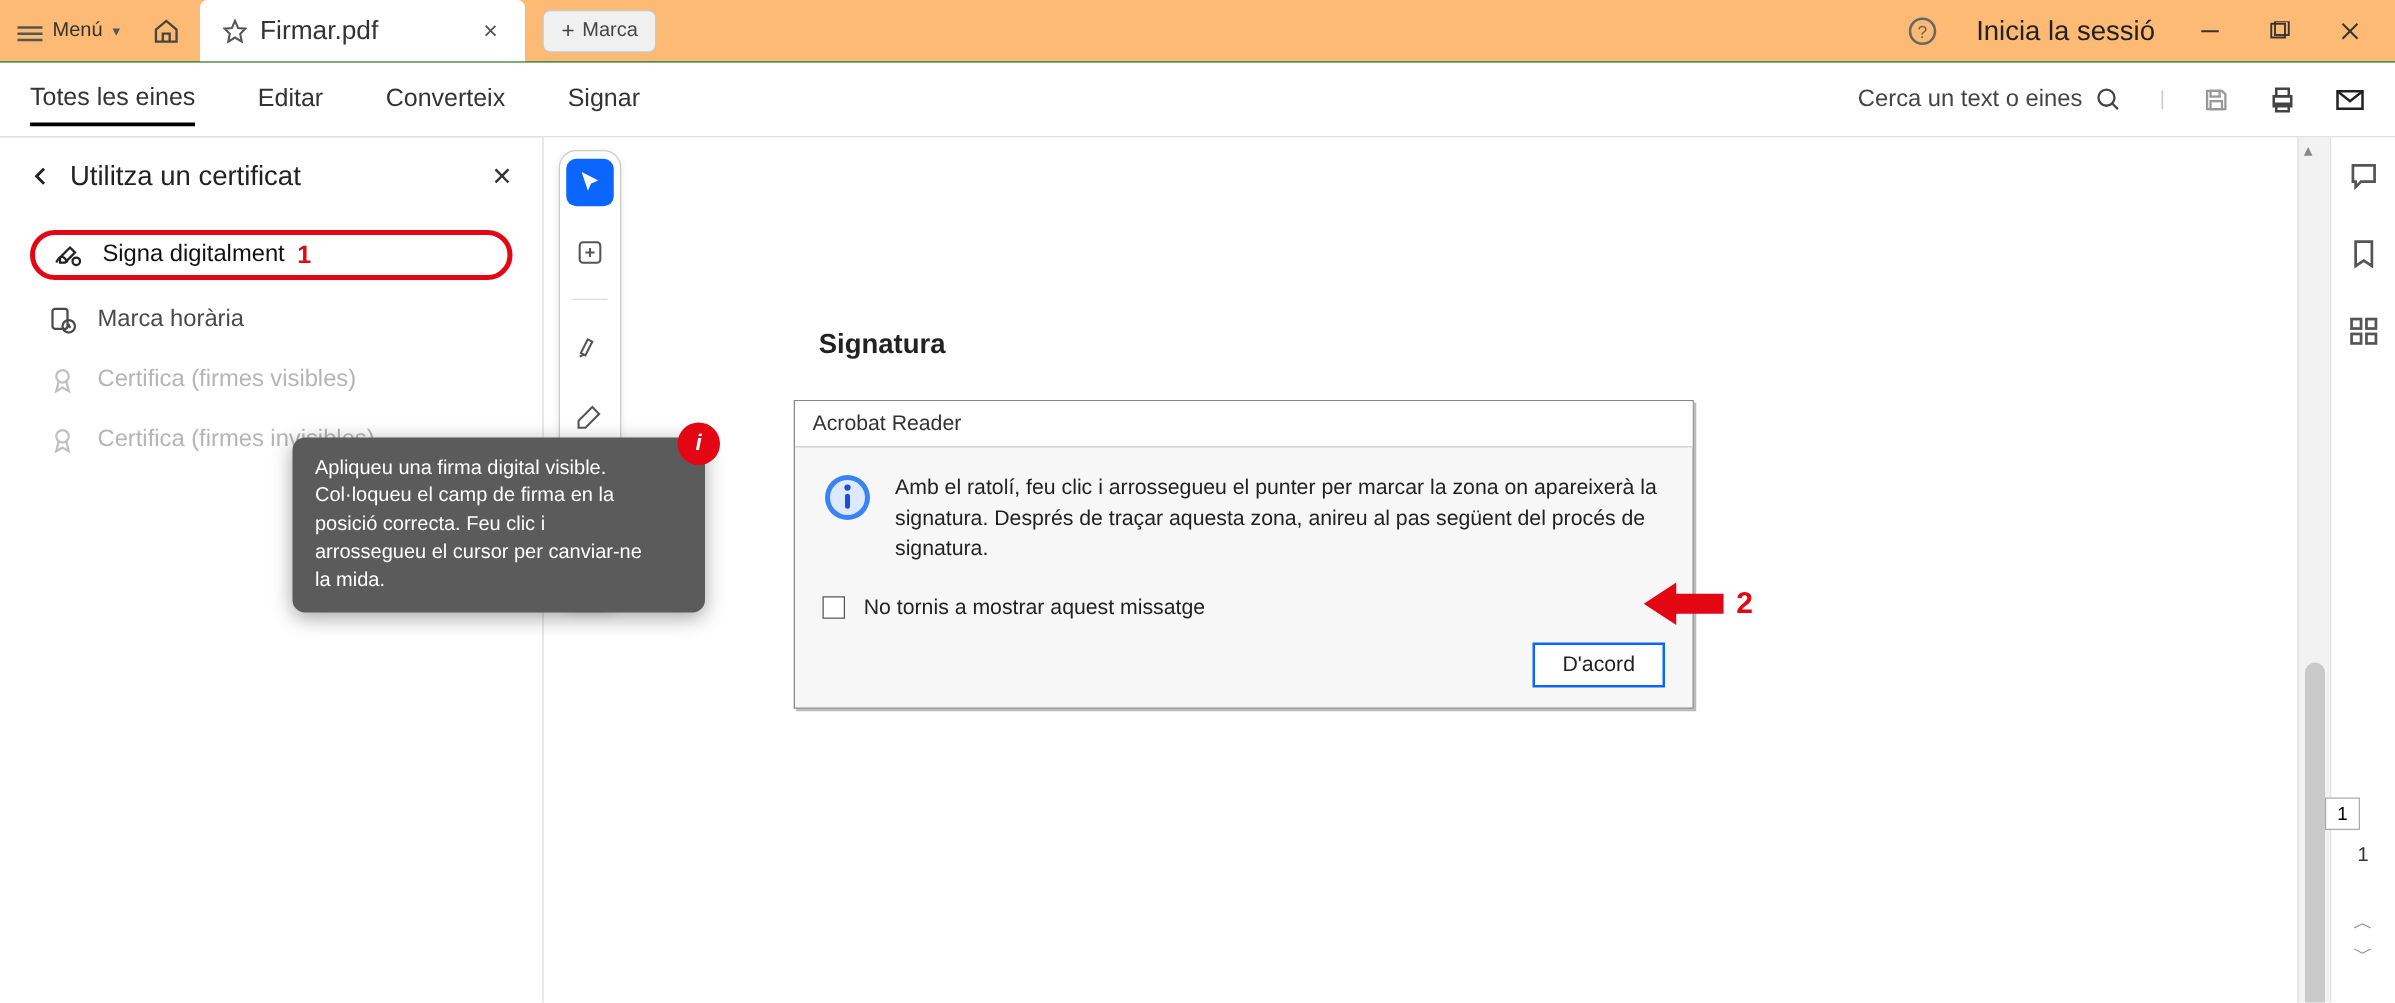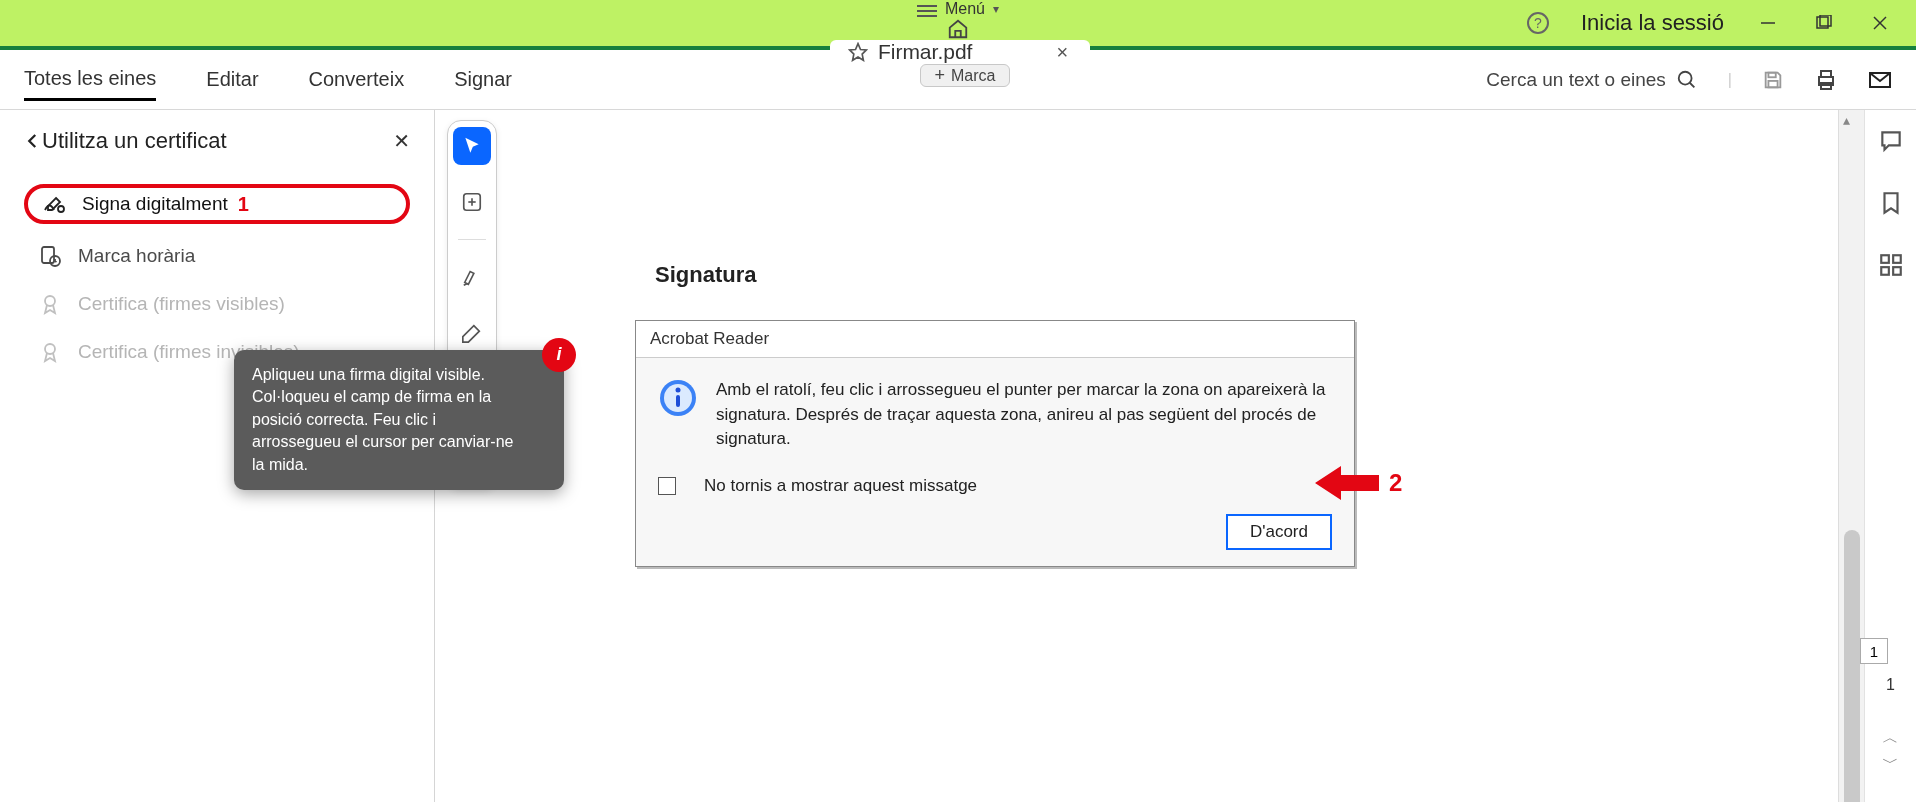--- a/index.html
+++ b/index.html
@@ -1,19 +1,19 @@
 <!DOCTYPE html>
 <html><head>
 <meta charset="utf-8">
 <style>
   * { box-sizing: border-box; font-family: "Segoe UI", Arial, sans-serif; }
   html, body { margin:0; padding:0; width:1916px; height:802px; background:#fff; overflow:hidden; }
 
   
-  .titlebar { display:flex; align-items:center; height:50px; background:#bef264; border-bottom:4px solid #15803d; position:relative;flex-direction:column; }
+  .titlebar { display:flex; align-items:center; height:50px; background:#fdba74; border-bottom:1px solid #15803d; position:relative; }
   .menu-btn { display:flex; align-items:center; gap:8px; padding:0 14px; height:100%; color:#333; cursor:pointer; }
   .hamburger { width:20px; height:14px; display:inline-block; }
   .hamburger span { display:block; height:2px; background:#555; margin:3px 0; }
   .home-btn { display:flex; align-items:center; justify-content:center; width:46px; height:100%; cursor:pointer; }
   .tab { display:flex; align-items:center; height:100%; background:#fff; padding:0 18px; gap:10px; border-top-left-radius:6px; border-top-right-radius:6px; margin-left:4px; }
   .tab .star { color:#555; }
   .tab .close { color:#555; padding:0 4px; cursor:pointer; margin-left:70px; font-size:20px; line-height:1; }
   .crea-btn { display:flex; align-items:center; gap:6px; height:34px; border:1px solid #c8c8c8; background:#f0f0f0; border-radius:6px; padding:0 14px; margin-left:14px; color:#444; cursor:pointer; }
   .title-right { position:absolute; right:0; top:0; height:100%; display:flex; align-items:center; gap:32px; padding-right:24px; }
   .help-circle { width:22px; height:22px; border:2px solid #666; border-radius:50%; display:flex; align-items:center; justify-content:center; color:#666; font-size:14px; cursor:pointer; }
@@ -26,21 +26,21 @@
   .tool-link.active { border-bottom:3px solid #000; font-weight:500; }
   .toolbar-right { position:absolute; right:24px; top:0; height:100%; display:flex; align-items:center; gap:30px; }
   .search-wrap { display:flex; align-items:center; gap:10px; color:#444; font-size:19px; cursor:text; }
   .tb-icon { cursor:pointer; color:#444; }
 
   
   .body { display:flex; height:calc(802px - 50px - 48px); }
 
   
   .leftpanel { width:435px; border-right:1px solid #d5d5d5; padding:18px 24px; position:relative; }
-  .lp-head { display:flex; align-items:center; gap:0; margin-bottom:30px;justify-content:flex-end; }
+  .lp-head { display:flex; align-items:center; gap:14px; margin-bottom:30px;justify-content:flex-end; }
   .lp-title { font-size:22px; color:#222; flex:1; }
   .lp-close { font-size:20px; color:#333; cursor:pointer; }
   .lp-item { display:flex; align-items:center; gap:16px; padding:4px 14px; border-radius:30px; font-size:19px; cursor:pointer; color:#4a4a4a; margin-bottom:16px; }
   .lp-item.highlight { border:4px solid #e30613; color:#111; font-weight:400; position:relative; }
   .lp-item.disabled { color:#b5b5b5; cursor:default; }
   .lp-icon { width:24px; height:24px; display:inline-flex; align-items:center; justify-content:center; }
   .anno-num { color:#e30613; font-weight:700; font-size:20px; margin-left:-6px; }
 
   
   .tooltip { position:absolute; left:234px; top:240px; width:330px; background:#5b5b5b; color:#fff; border-radius:10px; padding:14px 50px 14px 18px; font-size:16px; line-height:1.4; box-shadow:0 4px 16px rgba(0,0,0,.35); z-index:50; }
@@ -54,21 +54,21 @@
   .vt-sep { width:28px; height:1px; background:#ddd; }
   .doc-heading { position:absolute; left:220px; top:152px; font-size:22px; font-weight:700; color:#222; }
 
   
   .dialog { position:absolute; left:200px; top:210px; width:720px; background:#f7f7f7; border:1px solid #888; box-shadow:2px 2px 0 #bbb; }
   .dialog-title { background:#fff; border-bottom:1px solid #ccc; padding:8px 14px; font-size:17px; color:#333; }
   .dialog-body { padding:20px 22px 16px 22px; }
   .dialog-row { display:flex; gap:18px; align-items:flex-start; }
   .info-icon { width:40px; height:40px; flex-shrink:0; }
   .dialog-text { font-size:17px; color:#222; line-height:1.45; }
-  .dialog-check { display:flex; align-items:center; gap:28px; margin-top:24px; font-size:17px; color:#222; }
+  .dialog-check { display:flex; align-items:center; gap:15px; margin-top:24px; font-size:17px; color:#222; }
   .dialog-check .box { width:18px; height:18px; border:1px solid #555; background:#fff; }
   .dialog-actions { display:flex; justify-content:flex-end; margin-top:18px; }
   .dialog-btn { border:2px solid #0a66ff; background:#fff; padding:6px 22px; font-size:17px; color:#222; cursor:pointer; }
 
   
   .arrow2 { position:absolute; left:880px; top:354px; display:flex; align-items:center; gap:10px; z-index:60; }
   .arrow2 svg { display:block; }
   .arrow2 .num { color:#e30613; font-weight:700; font-size:24px; }
 
   

